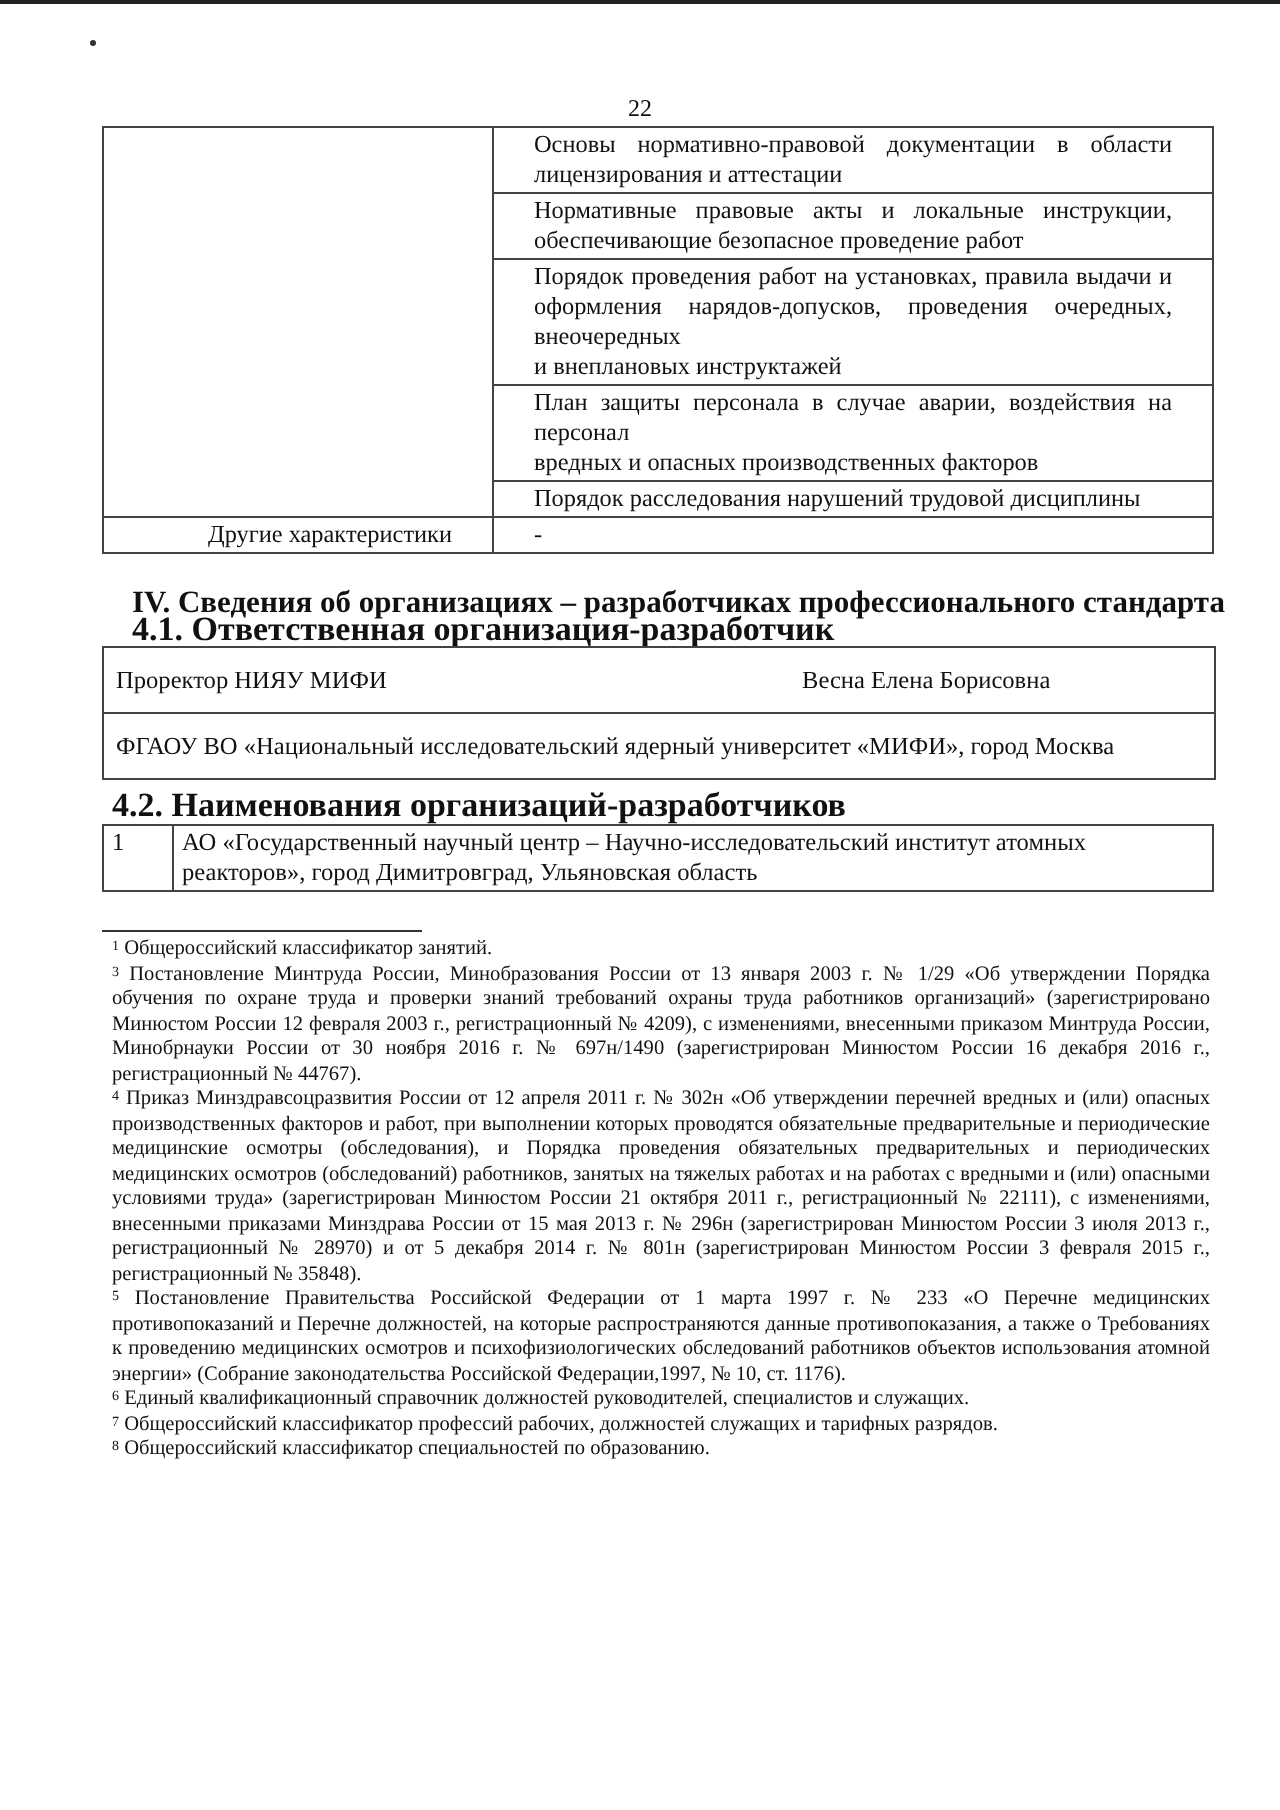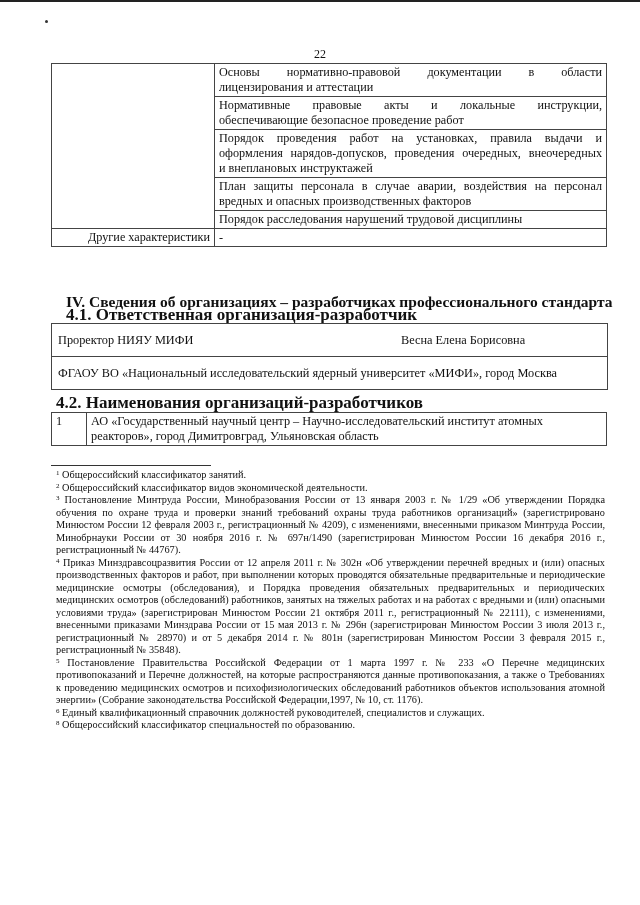--- a/index.html
+++ b/index.html
@@ -3,21 +3,21 @@
 <meta charset="utf-8">
 <style>
   html, body { margin:0; padding:0; background:#fff; }
   body { width:640px; height:905px; position:relative; overflow:hidden;
          font-family:"Liberation Serif", serif; color:#111; }
   .topline { position:absolute; left:0; top:0; width:640px; height:2px; background:#222; }
   .dot { position:absolute; left:45px; top:20px; width:3px; height:3px; background:#333; border-radius:50%; }
   .page-num { position:absolute; top:47px; left:0; width:640px; text-align:center; font-size:12px; }
   table { border-collapse:collapse; }
   .t1 { position:absolute; left:51px; top:63px; width:556px; font-size:12.2px; line-height:15px; }
-  .t1 td { border:1px solid #444; padding:1px 4px; vertical-align:top; }
+  .t1 td { border:1px solid #444; padding:1px 20px; vertical-align:top; }
   .t1 td.left { width:154px;text-align:right; }
   h2 { position:absolute; left:66px; top:293px; margin:0; font-size:15.5px; font-weight:bold; white-space:nowrap; }
   .h3 { position:absolute; margin:0; font-size:17px; font-weight:bold; white-space:nowrap; }
   .box { position:absolute; left:51px; border:1px solid #444; font-size:12.3px; }
   .org-box { top:323px; width:555px; }
   .org-row { height:32px; line-height:32px; padding-left:6px; position:relative; }
   .org-row + .org-row { border-top:1px solid #444; }
   .org-row .right { position:absolute; left:349px; top:0; }
   .dev-table { position:absolute; left:51px; top:412px; width:556px; font-size:12.3px; line-height:15px; }
   .dev-table td { border:1px solid #444; padding:1px 4px; vertical-align:top; }
@@ -100,19 +100,19 @@
       <span>реакторов», город Димитровград, Ульяновская область</span>
     </td>
   </tr>
 </tbody>
   </table>
 
 <div class="fn-rule"></div>
 
 <div class="footnotes">
   <p><sup>1</sup> <span>Общероссийский классификатор занятий.</span></p>
-  <p><sup>2</sup> <span>Общероссийский классификатор видов экономической деятельности.</span></p>
   <p><sup>3</sup> <span>Постановление Минтруда России, Минобразования России от 13 января 2003 г. № 1/29 «Об утверждении Порядка обучения по охране труда и проверки знаний требований охраны труда работников организаций» (зарегистрировано Минюстом России 12 февраля 2003 г., регистрационный № 4209), с изменениями, внесенными приказом Минтруда России, Минобрнауки России от 30 ноября 2016 г. № 697н/1490 (зарегистрирован Минюстом России 16 декабря 2016 г., регистрационный № 44767).</span></p>
   <p><sup>4</sup> <span>Приказ Минздравсоцразвития России от 12 апреля 2011 г. № 302н «Об утверждении перечней вредных и (или) опасных производственных факторов и работ, при выполнении которых проводятся обязательные предварительные и периодические медицинские осмотры (обследования), и Порядка проведения обязательных предварительных и периодических медицинских осмотров (обследований) работников, занятых на тяжелых работах и на работах с вредными и (или) опасными условиями труда» (зарегистрирован Минюстом России 21 октября 2011 г., регистрационный № 22111), с изменениями, внесенными приказами Минздрава России от 15 мая 2013 г. № 296н (зарегистрирован Минюстом России 3 июля 2013 г., регистрационный № 28970) и от 5 декабря 2014 г. № 801н (зарегистрирован Минюстом России 3 февраля 2015 г., регистрационный № 35848).</span></p>
   <p><sup>5</sup> <span>Постановление Правительства Российской Федерации от 1 марта 1997 г. № 233 «О Перечне медицинских противопоказаний и Перечне должностей, на которые распространяются данные противопоказания, а также о Требованиях к проведению медицинских осмотров и психофизиологических обследований работников объектов использования атомной энергии» (Собрание законодательства Российской Федерации,1997, № 10, ст. 1176).</span></p>
   <p><sup>6</sup> <span>Единый квалификационный справочник должностей руководителей, специалистов и служащих.</span></p>
+  <p><sup>7</sup> <span>Общероссийский классификатор профессий рабочих, должностей служащих и тарифных разрядов.</span></p>
   <p><sup>8</sup> <span>Общероссийский классификатор специальностей по образованию.</span></p>
 </div>
 
 </body></html>

